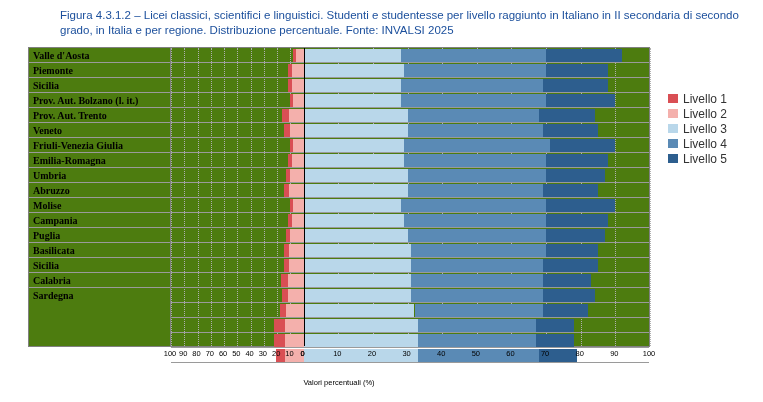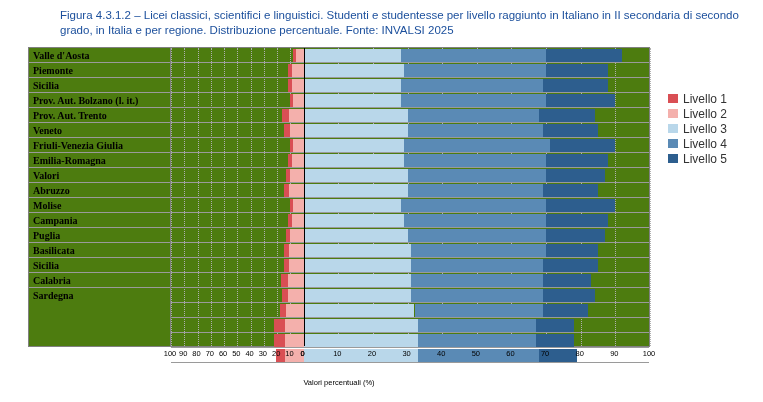--- a/index.html
+++ b/index.html
@@ -96,21 +96,21 @@
         <div class="row">
           <div class="rlabel">Veneto</div>
         </div>
         <div class="row">
           <div class="rlabel">Friuli-Venezia Giulia</div>
         </div>
         <div class="row">
           <div class="rlabel">Emilia-Romagna</div>
         </div>
         <div class="row">
-          <div class="rlabel">Valori</div>
+          <div class="rlabel">Umbria</div>
         </div>
         <div class="row">
           <div class="rlabel">Abruzzo</div>
         </div>
         <div class="row">
           <div class="rlabel">Molise</div>
         </div>
         <div class="row">
           <div class="rlabel">Campania</div>
         </div>

